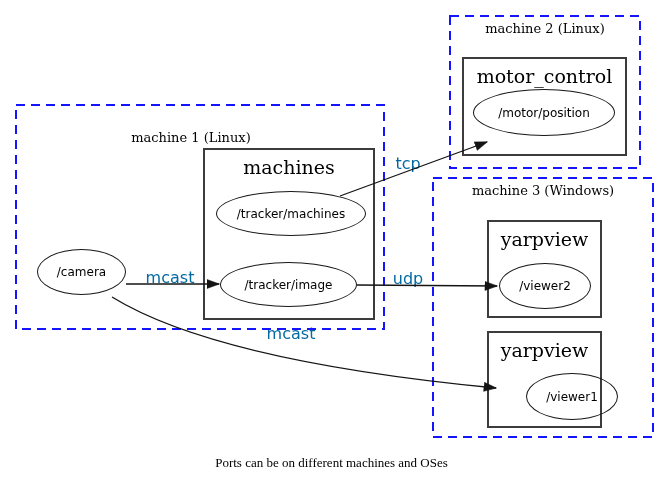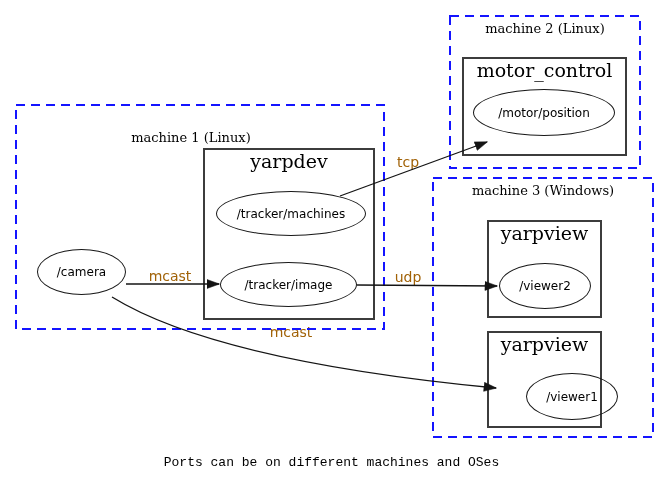--- a/index.html
+++ b/index.html
@@ -30,21 +30,21 @@
   .process-box {
     position: absolute;
     border: 2px solid #3c3c3c;
     box-sizing: border-box;
     background: transparent;
     z-index: 2;
   }
   .process-label {
     width: 100%;
     text-align: center;
-    padding-top: 0;
+    padding-top: 6px;
     font-family: "DejaVu Serif", serif;
     font-size: 19px;
     color: #000000;
     white-space: nowrap;
   }
   .port-ellipse {
     position: absolute;
     border: 1.5px solid #181818;
     border-radius: 50%;
     box-sizing: border-box;
@@ -57,49 +57,49 @@
   .port-label {
     font-family: "DejaVu Sans", sans-serif;
     font-size: 12px;
     color: #000000;
     white-space: nowrap;
   }
   .edge-label {
     position: absolute;
     transform: translateX(-50%);
     font-family: "DejaVu Sans", sans-serif;
-    font-size: 14px;
-    color: #a16207;
+    font-size: 16px;
+    color: #0369a1;
     z-index: 6;
     white-space: nowrap;
   }
   .caption {
     position: absolute;
     left: 0;
     top: 455px;
     width: 663px;
     text-align: center;
-    font-family: Liberation Mono, monospace;
+    font-family: Liberation Serif, serif;
     font-size: 13px;
     color: #000000;
     z-index: 3;
   }
 </style>
 </head>
 <body>
 
 <div class="canvas">
 
   <div class="machine-label" style="left:7px; top:110px; width:368px;margin-top:20px;">machine 1 (Linux)</div>
   <div class="machine-label" style="left:450px; top:21px; width:190px;">machine 2 (Linux)</div>
   <div class="machine-label" style="left:433px; top:183px; width:220px;">machine 3 (Windows)</div>
 
 
   <div class="process-box" style="left:203px; top:148px; width:172px; height:172px;">
-    <div class="process-label">yarpdev</div>
+    <div class="process-label">machines</div>
   </div>
 
   <div class="process-box" style="left:462px; top:57px; width:165px; height:99px;">
     <div class="process-label">motor_control</div>
   </div>
 
   <div class="process-box" style="left:487px; top:220px; width:115px; height:98px;">
     <div class="process-label">yarpview</div>
   </div>
 

